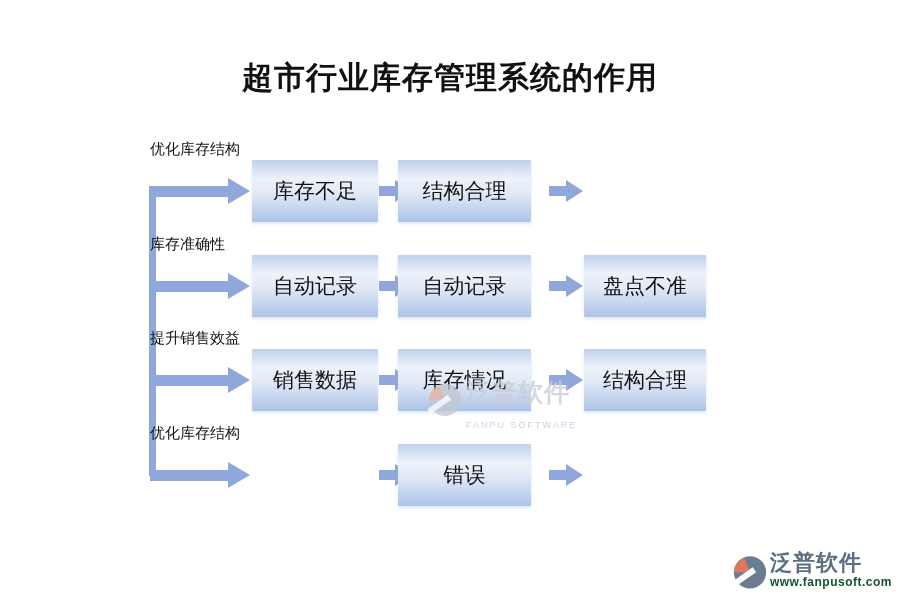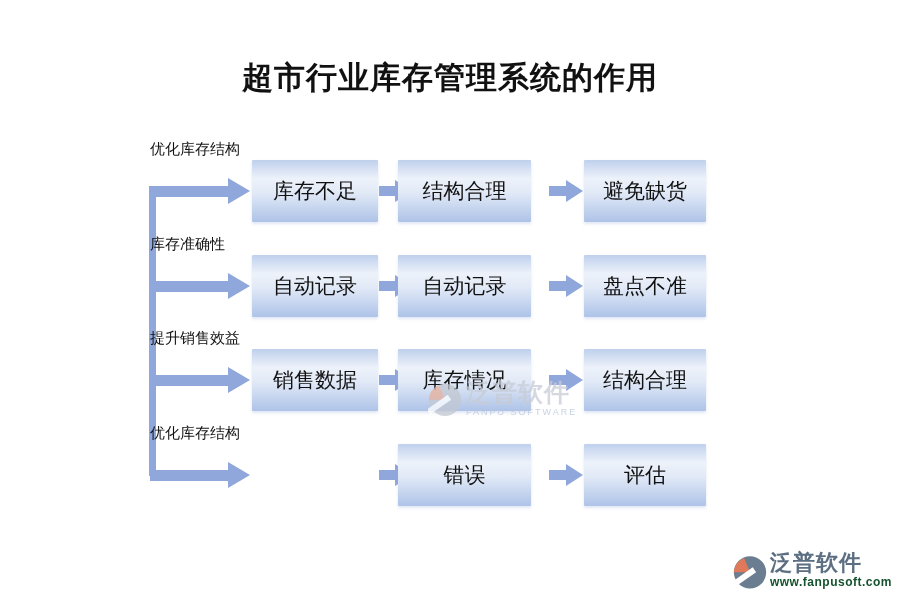--- a/index.html
+++ b/index.html
@@ -59,21 +59,21 @@
     position:absolute;left:428px;top:380px;display:flex;align-items:flex-start;
     opacity:0.75;z-index:5;pointer-events:none;
   }
   .watermark .wm-icon{width:34px;height:38px;margin-right:4px;}
   .wm-text-col{display:flex;flex-direction:column;}
   .wm-cn{
     font-family:"Liberation Serif",serif;font-weight:bold;font-size:25px;
     line-height:26px;color:#c7ccd6;letter-spacing:1px;
   }
   .wm-en{
-    font-size:9px;color:#b6c5dd;letter-spacing:2px;line-height:10px;margin-top:1px;text-align:center;
+    font-size:9px;color:#b6c5dd;letter-spacing:2px;line-height:10px;margin-top:14px;text-align:center;
   }
   
   .fanpu-logo{
     position:absolute;right:8px;bottom:8px;display:flex;align-items:flex-start;
   }
   .fanpu-logo .logo-icon{width:34px;height:41px;margin-right:3px;}
   .logo-col{display:flex;flex-direction:column;align-items:flex-start;}
   .logo-cn{
     font-family:"Liberation Serif",serif;font-weight:bold;font-size:22px;
     line-height:24px;color:#5c6e81;letter-spacing:1px;
@@ -100,21 +100,20 @@
     <div class="flow-box col1">库存不足</div>
     <div class="arrow mid-arrow a1">
         <div class="shaft"></div>
         <div class="head"></div>
       </div>
     <div class="flow-box col2">结构合理</div>
     <div class="arrow mid-arrow a2">
         <div class="shaft"></div>
         <div class="head"></div>
       </div>
-    <div class="flow-box col3">避免缺货</div>
   </div>
 
   <div class="row row2">
     <div class="row-label">库存准确性</div>
     <div class="arrow branch-arrow">
         <div class="shaft"></div>
         <div class="head"></div>
       </div>
     <div class="flow-box col1">自动记录</div>
     <div class="arrow mid-arrow a1">
@@ -156,21 +155,20 @@
       </div>
     <div class="arrow mid-arrow a1">
         <div class="shaft"></div>
         <div class="head"></div>
       </div>
     <div class="flow-box col2">错误</div>
     <div class="arrow mid-arrow a2">
         <div class="shaft"></div>
         <div class="head"></div>
       </div>
-    <div class="flow-box col3">评估</div>
   </div>
 
   <div class="watermark">
     <svg class="wm-icon" viewBox="0 0 40 44" xmlns="http://www.w3.org/2000/svg">
       <circle cx="20" cy="23" r="19" fill="#c2c8d2"></circle>
       <path d="M20 23 L1 23 A19 19 0 0 1 13 6 Z" fill="#e8b09a"></path>
       <rect x="-4" y="20" width="30" height="7" transform="rotate(-35 20 23)" fill="#ffffff"></rect>
     </svg>
     <div class="wm-text-col">
       <div class="wm-cn">泛普软件</div>

